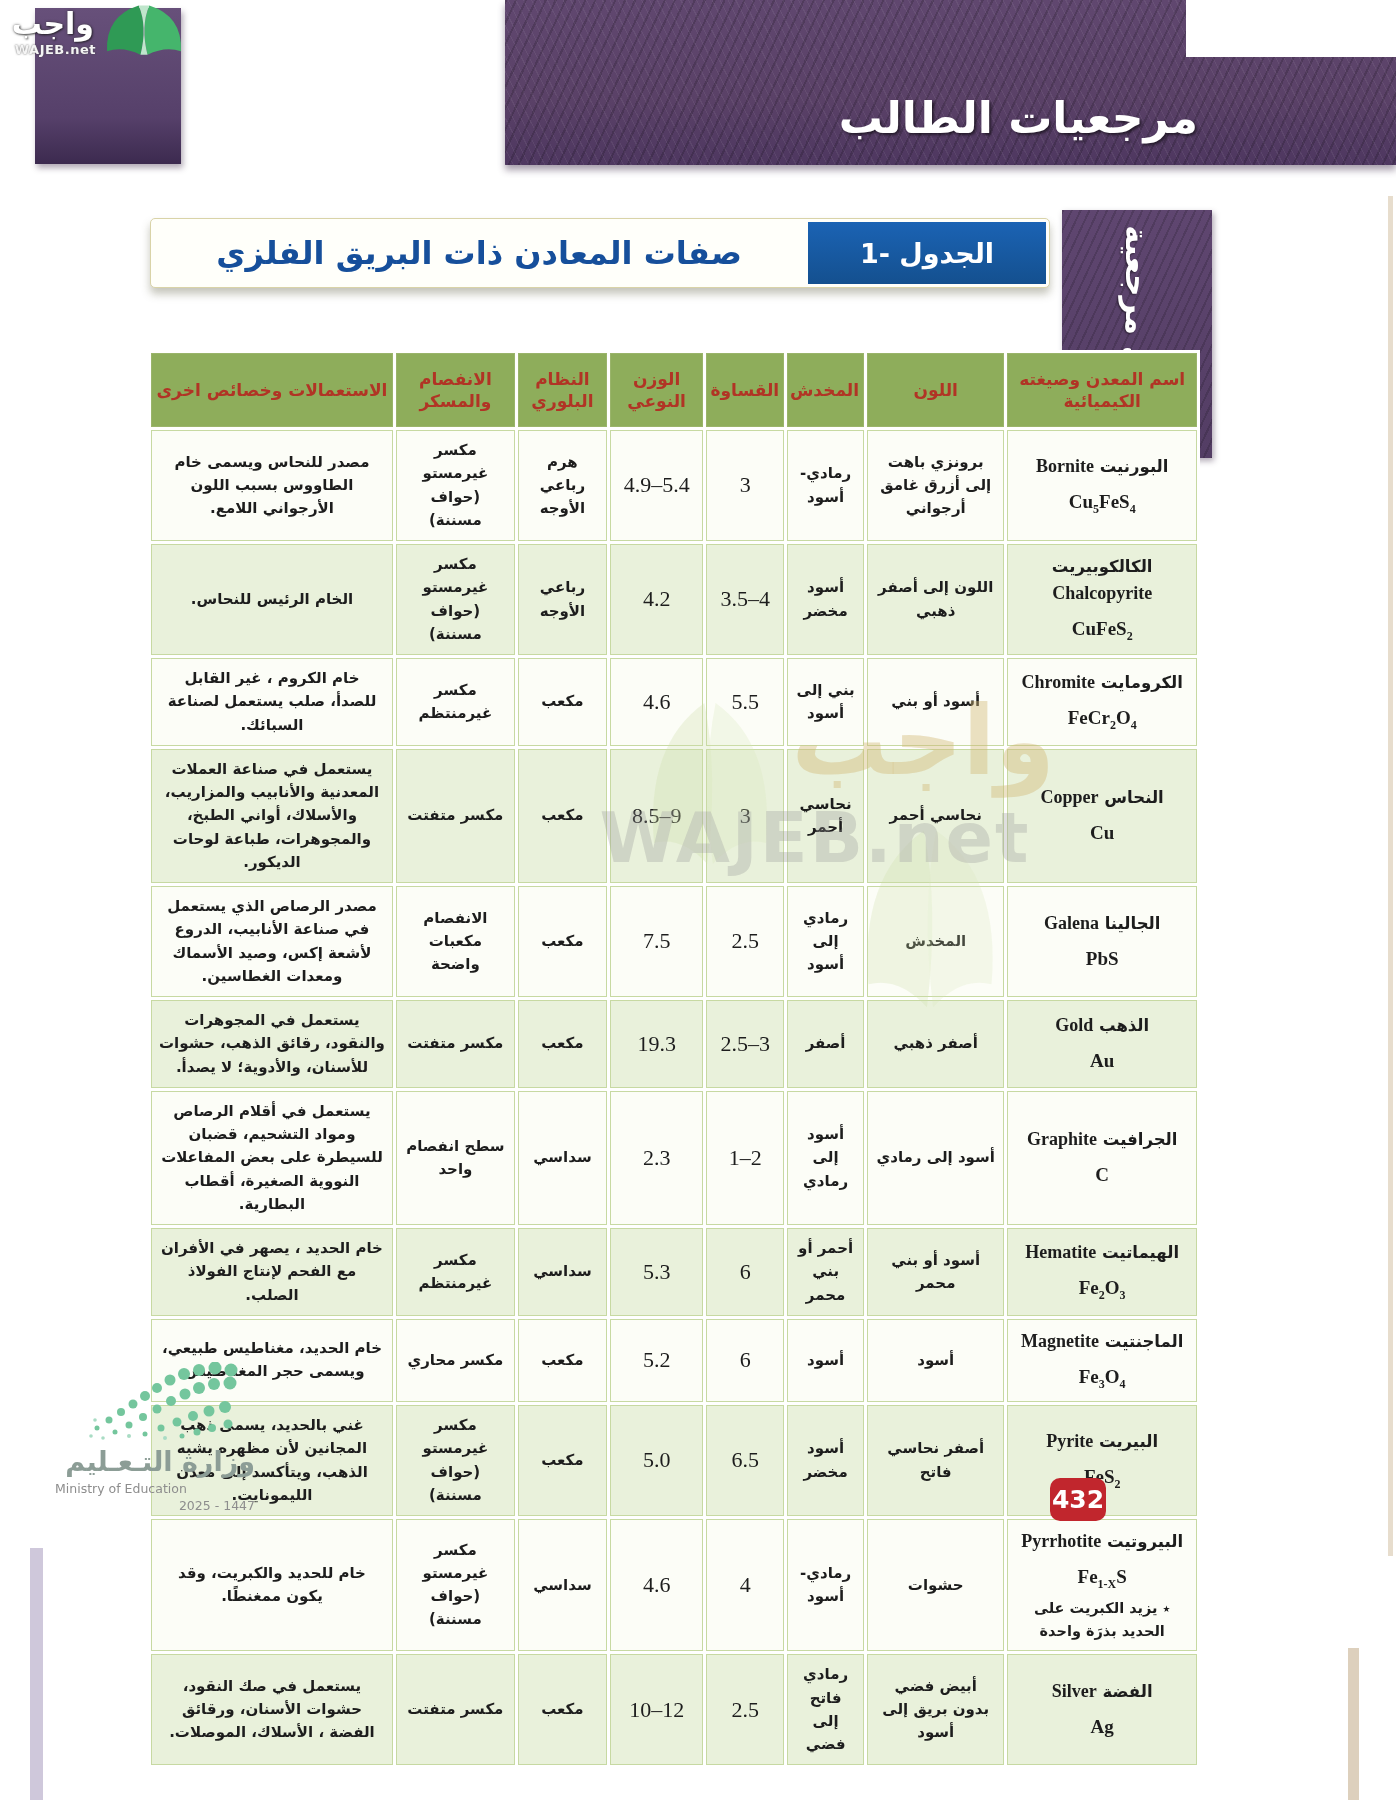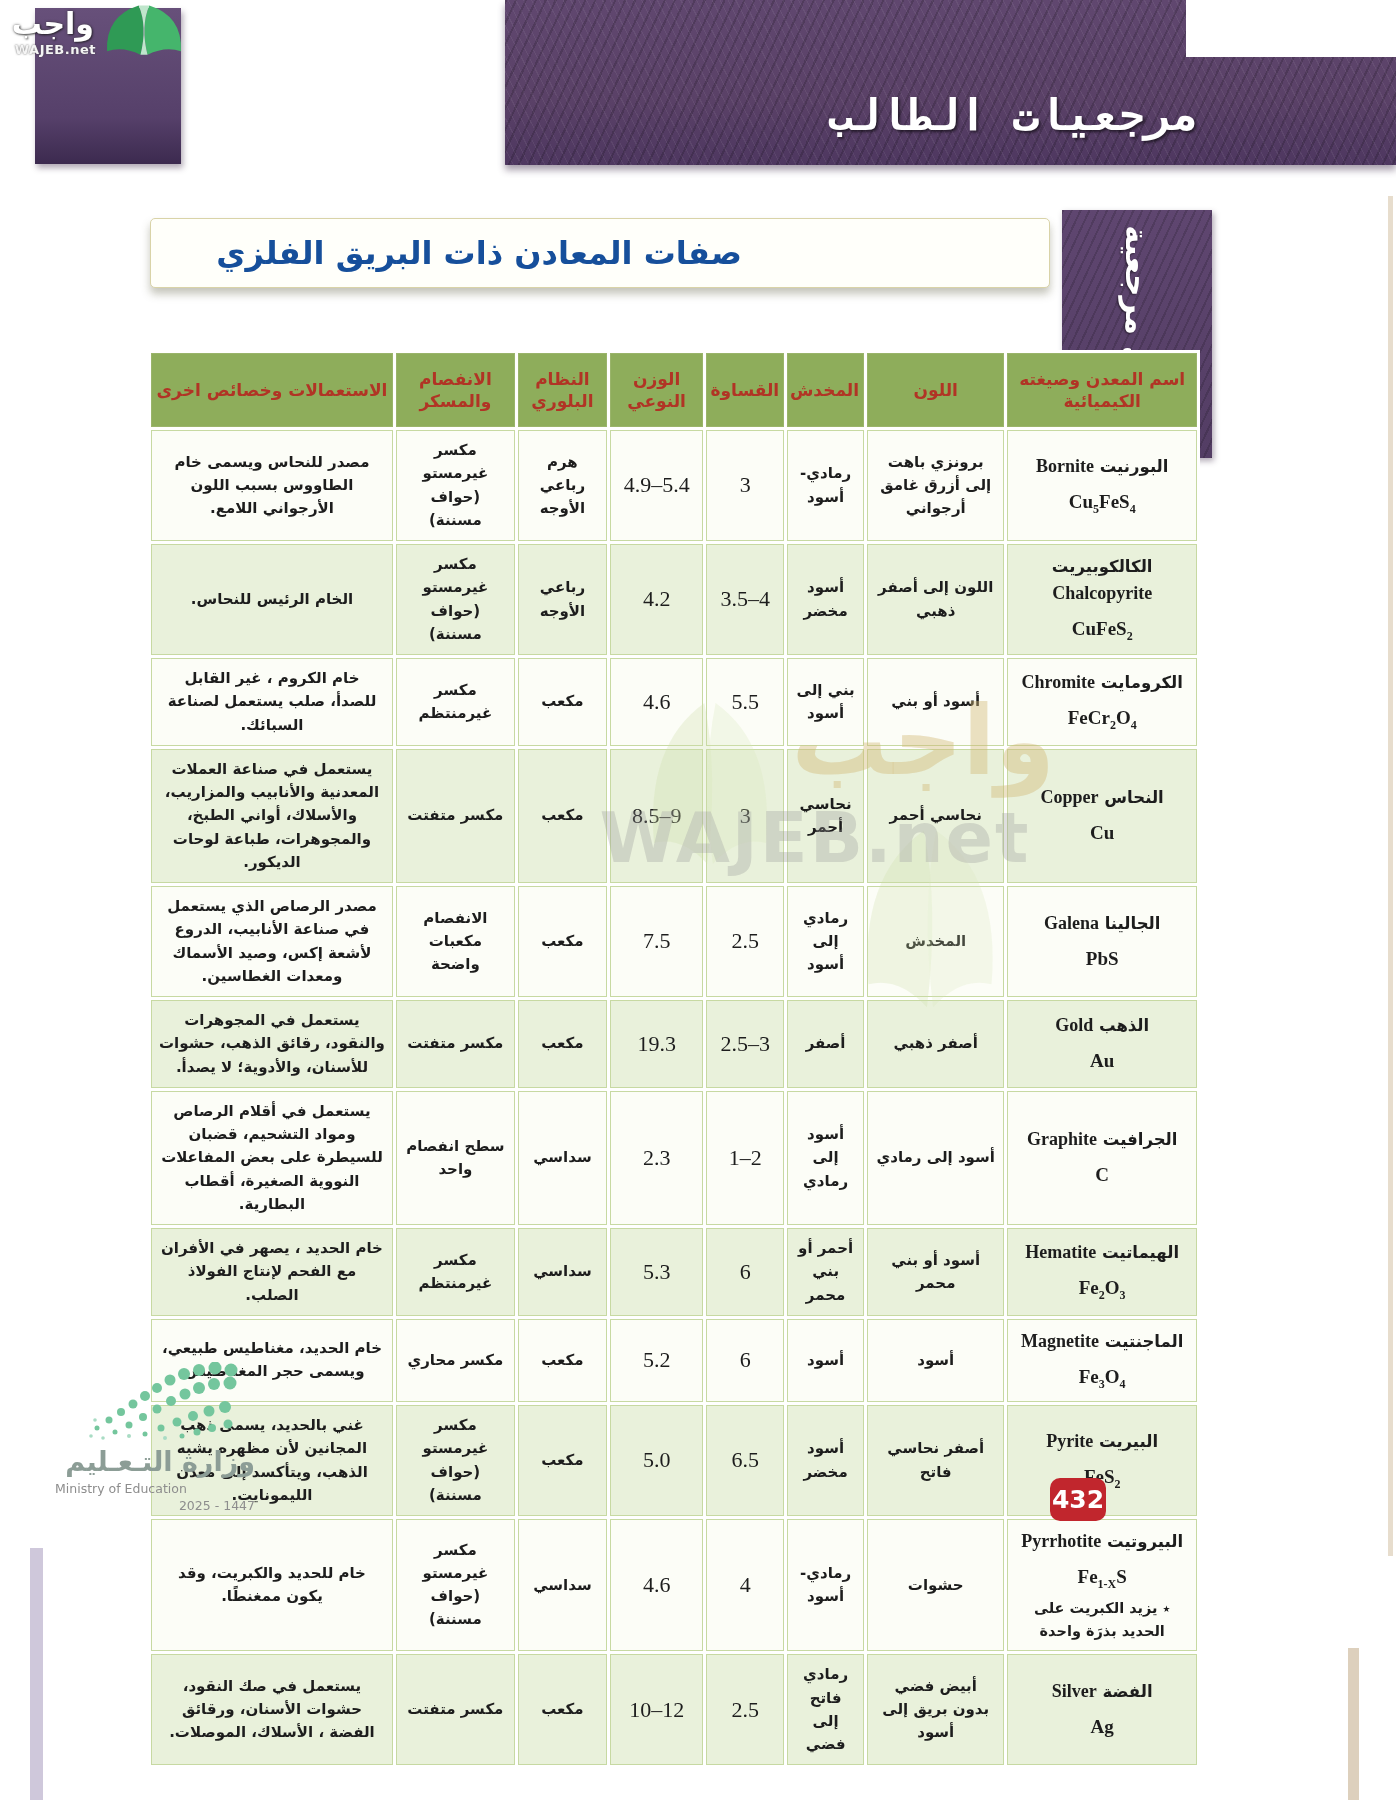--- a/index.html
+++ b/index.html
@@ -8,21 +8,20 @@
     background:#ffffff;font-family:"DejaVu Sans",sans-serif;
   }
   
   .banner{
     position:absolute;left:505px;top:0;width:891px;height:165px;
     background:
       repeating-linear-gradient(115deg, rgba(0,0,0,.16) 0 2px, rgba(0,0,0,0) 2px 9px),
       repeating-linear-gradient(63deg, rgba(255,255,255,.06) 0 1px, rgba(255,255,255,0) 1px 7px),
       linear-gradient(180deg,#60476f 0%,#5a4167 60%,#4e3760 100%);
     box-shadow:0 5px 7px rgba(60,40,70,.45);
-    font-family:Liberation Mono, monospace;
   }
   .banner-title{
     position:absolute;right:198px;bottom:22px;color:#ffffff;
     font-size:44px;font-weight:bold;letter-spacing:1px;
     text-shadow:2px 2px 3px rgba(0,0,0,.55);direction:rtl;
   }
   .notch{position:absolute;right:0;top:0;width:210px;height:57px;background:#ffffff;}
   .banner-left-box{
     position:absolute;left:35px;top:8px;width:146px;height:156px;
     background:linear-gradient(180deg,#67507a 0%,#56406a 70%,#3c2a4f 100%);
@@ -139,20 +138,21 @@
   </span>
   <span class="wajeb-brand">واجب</span>
   <span class="wajeb-site">WAJEB.net</span>
 </div>
 
 <div class="side-tab">
   <span class="side-tab-text">جداول مرجعية</span>
 </div>
 
 <div class="title-bar">
+  <div class="table-label">الجدول -1</div>
   <div class="title-text">صفات المعادن ذات البريق الفلزي</div>
 </div>
 
 <table class="minerals">
   <colgroup>
     <col style="width:18.5%">
       <col style="width:13.4%">
       <col style="width:7.5%">
       <col style="width:7.6%">
     <col style="width:9.1%">

